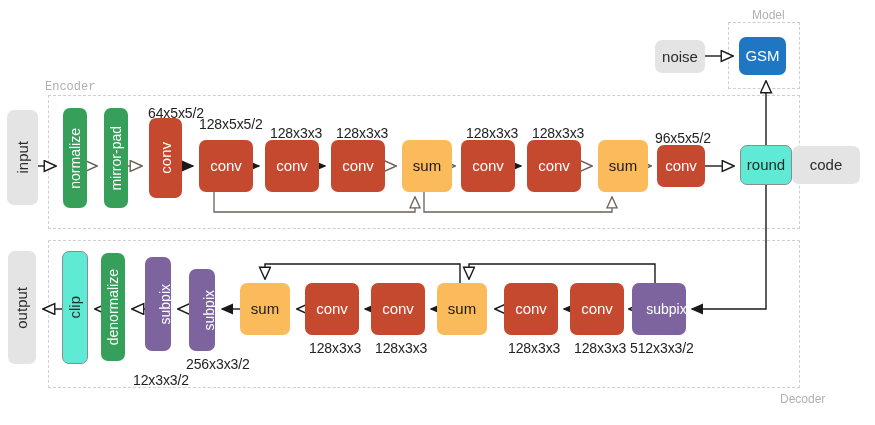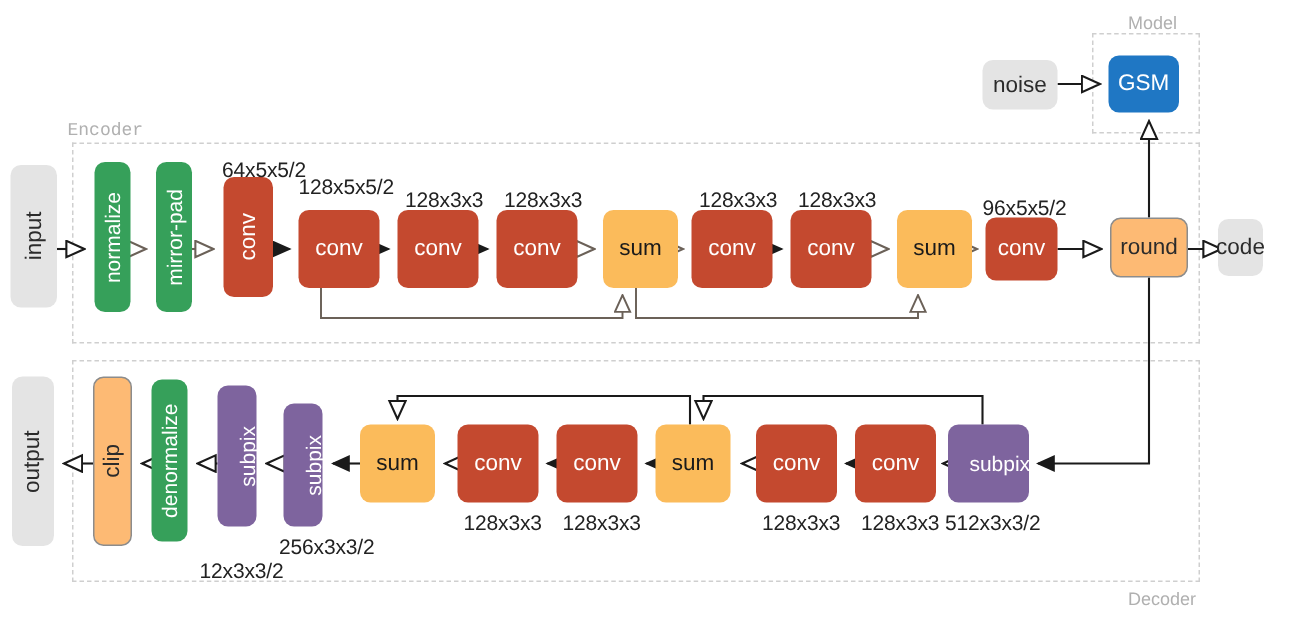--- a/index.html
+++ b/index.html
@@ -7,39 +7,39 @@
   #canvas{position:relative;width:875px;height:425px;background:#ffffff;overflow:hidden;}
   .node{position:absolute;box-sizing:border-box;display:flex;align-items:center;justify-content:center;
         border-radius:7px;text-align:center;line-height:1.05;}
   .node span{display:block;}
   .t-conv{background:#C4492F;color:#ffffff;font-size:15px;}
   .t-sum{background:#FBBB5B;color:#1a1a1a;font-size:15px;}
   .t-green{background:#36A05A;color:#ffffff;font-size:14px;}
   .t-purple{background:#7E649E;color:#ffffff;font-size:14px;padding-left:15px;}
   .t-blue{background:#1F77C4;color:#ffffff;font-size:15px;}
   .t-grey{background:#E4E4E4;color:#2b2b2b;font-size:15px;}
-  .t-white{background:#fdba74;color:#2b2b2b;font-size:15px;border:1px solid #8c8c8c;}
+  .t-white{background:#5eead4;color:#2b2b2b;font-size:15px;border:1px solid #8c8c8c;}
   .vert span{writing-mode:vertical-rl;transform:rotate(180deg);white-space:nowrap;}
   .caption{position:absolute;font-size:14px;color:#222222;white-space:nowrap;letter-spacing:-0.1px;}
   .grouplabel{position:absolute;font-size:12px;color:#b0b0b0;white-space:nowrap;}
   .dashbox{position:absolute;box-sizing:border-box;border:1.4px dashed #cfcfcf;}
   svg.wires{position:absolute;left:0;top:0;width:875px;height:425px;pointer-events:none;}
 </style>
 </head>
 <body>
 
 <div id="canvas">
 
   <div id="groups">
       <div class="dashbox" style="left: 48px; top: 95px; width: 752px; height: 134px;"></div>
       <div class="grouplabel" style="left: 45px; top: 80px; font-family: Liberation Mono, monospace;">Encoder</div>
       <div class="dashbox" style="left: 728px; top: 22px; width: 72px; height: 67px;"></div>
       <div class="grouplabel" style="left: 752px; top: 8px;">Model</div>
       <div class="dashbox" style="left: 48px; top: 240px; width: 752px; height: 148px;"></div>
-      <div class="grouplabel" style="left: 752px; top: 392px; text-align: right;">Decoder</div>
+      <div class="grouplabel" style="left: 780px; top: 392px; text-align: right;">Decoder</div>
     </div>
 
   <svg class="wires" viewBox="0 0 875 425">
     <defs>
       <marker id="solidArrowDark" markerWidth="9" markerHeight="9" refX="8" refY="4" orient="auto">
         <path d="M0,0 L9,4 L0,8 z" fill="#1a1a1a"></path>
       </marker>
       <marker id="hollowArrowDark" markerWidth="10" markerHeight="10" refX="9" refY="4.5" orient="auto">
         <path d="M0.6,0.6 L9.2,4.5 L0.6,8.4 z" fill="#ffffff" stroke="#1a1a1a" stroke-width="1"></path>
       </marker>
@@ -130,21 +130,21 @@
       </div>
       <div class="node t-sum" style="left: 598px; top: 140px; width: 50px; height: 52px;">
         <span>sum</span>
       </div>
       <div class="node t-conv" style="left: 657px; top: 145px; width: 48px; height: 42px;">
         <span>conv</span>
       </div>
       <div class="node t-white" style="left: 740px; top: 145px; width: 52px; height: 40px;">
         <span>round</span>
       </div>
-      <div class="node t-grey" style="left: 812px; top: 146px; width: 30px; height: 38px; text-align: center;">
+      <div class="node t-grey" style="left: 792px; top: 146px; width: 68px; height: 38px; text-align: center;">
         <span>code</span>
       </div>
       <div class="node t-grey" style="left: 655px; top: 40px; width: 50px; height: 33px;">
         <span>noise</span>
       </div>
       <div class="node t-blue" style="left: 739px; top: 37px; width: 47px; height: 38px;">
         <span>GSM</span>
       </div>
       <div class="node t-purple" style="left: 632px; top: 283px; width: 54px; height: 52px;">
         <span>subpix</span>

